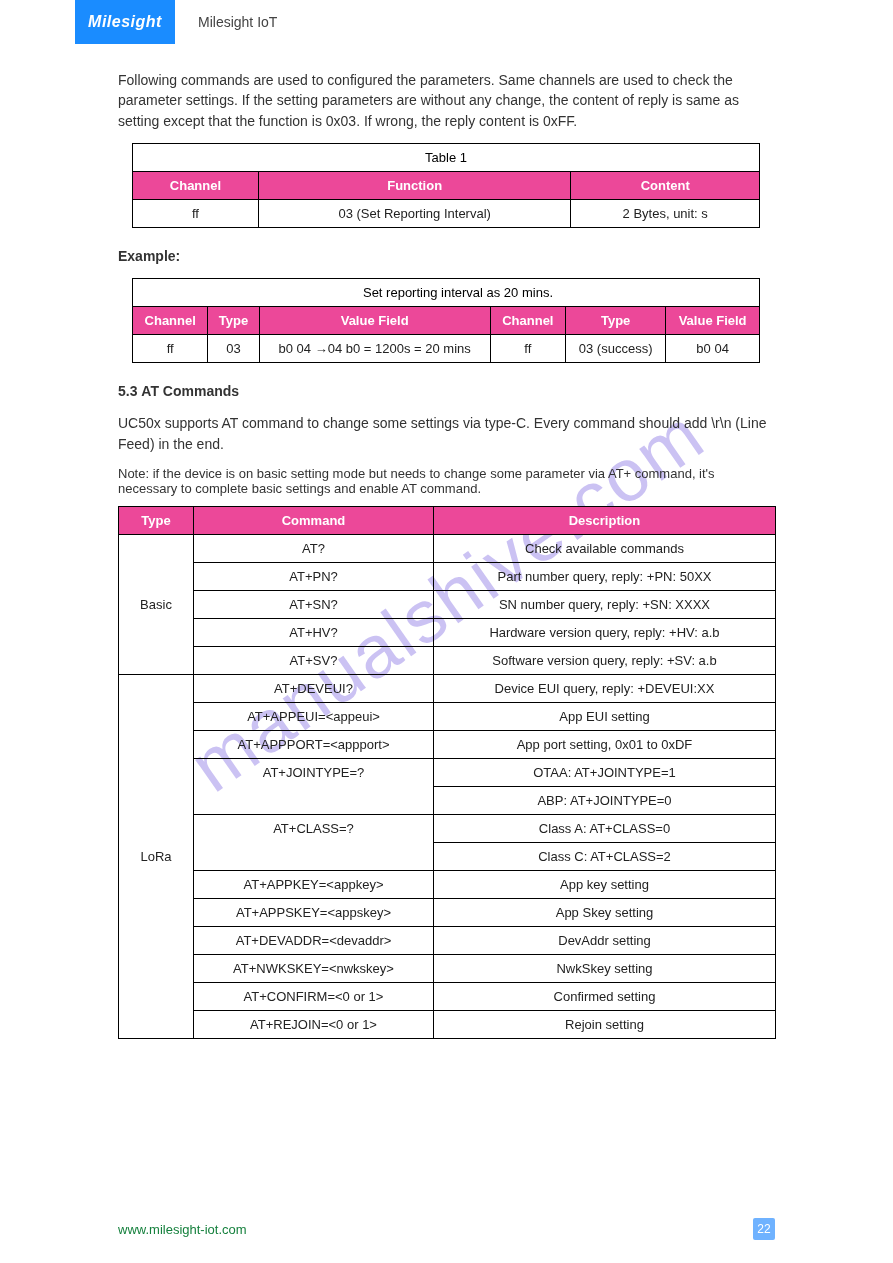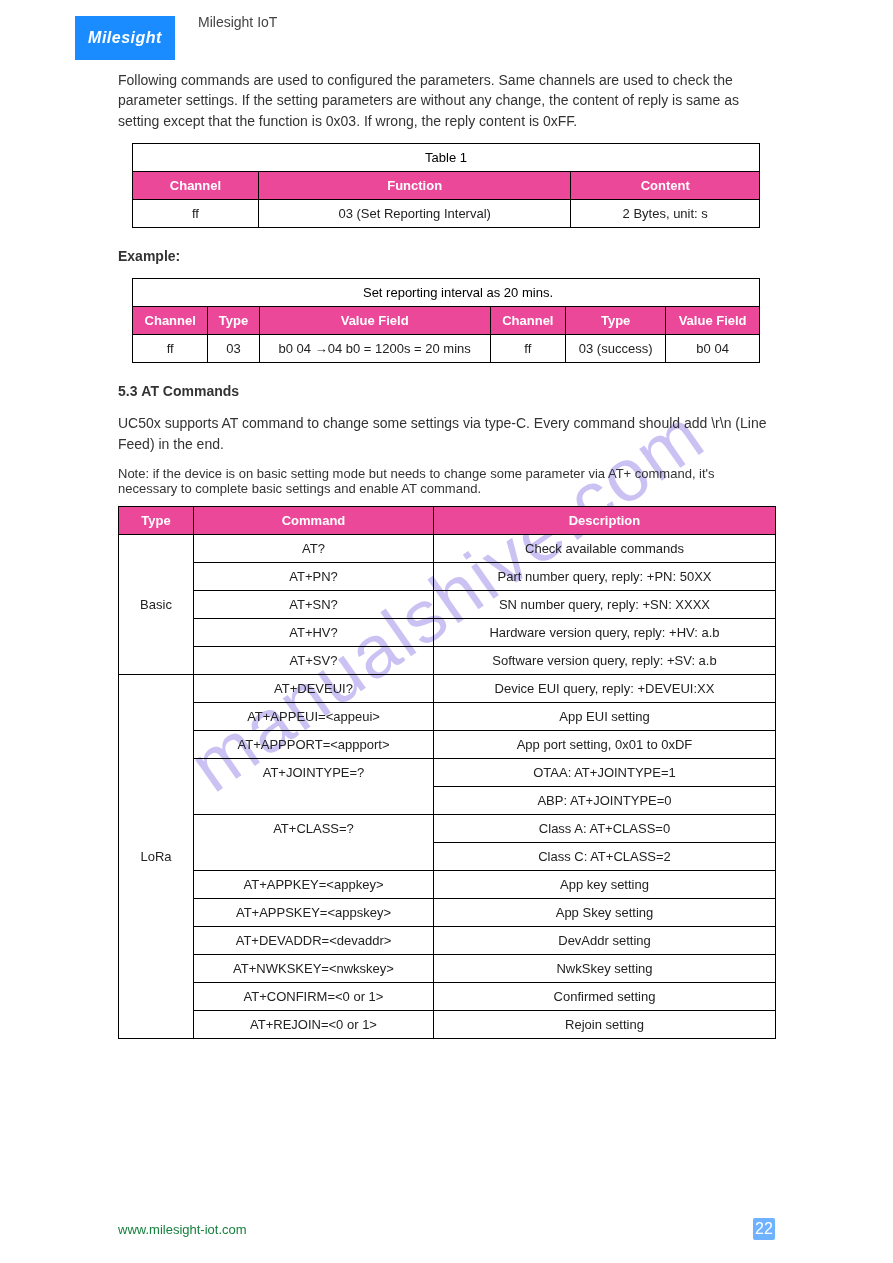--- a/index.html
+++ b/index.html
@@ -9,21 +9,21 @@
     background: #fff;
     font-family: Arial, sans-serif;
     position: relative;
     color: #222;
   }
   .top-tab {
     position: absolute;
     left: 75px; top: 0;
     width: 100px; height: 44px;
     background: #1a8cff;
-    display:flex; align-items:center; justify-content:center;margin-top:16px;
+    display:flex; align-items:center; justify-content:center;
   }
   .top-tab .logo {
     font-size: 16px;
     color: #fff;
     font-style: italic;
     font-weight: bold;
     letter-spacing: .5px;
   }
   .brand-sub {
     position:absolute;
@@ -61,21 +61,21 @@
     left: 118px; top: 1222px;
     font-size: 13px;
     color:#15803d;
   }
   .footer-page {
     position:absolute;
     left: 753px; top: 1218px;
     width: 22px; height: 22px;
     background:#6fb2ff;
     color:#fff;
-    font-size:16px;
+    font-size:12px;
     text-align:center;
     line-height:22px;
     border-radius:2px;
   }
   .watermark {
     position:absolute;
     left: 50%; top: 600px;
     transform: translate(-50%,-50%) rotate(-35deg);
     font-size: 74px;
     color: rgba(105, 80, 220, 0.35);

